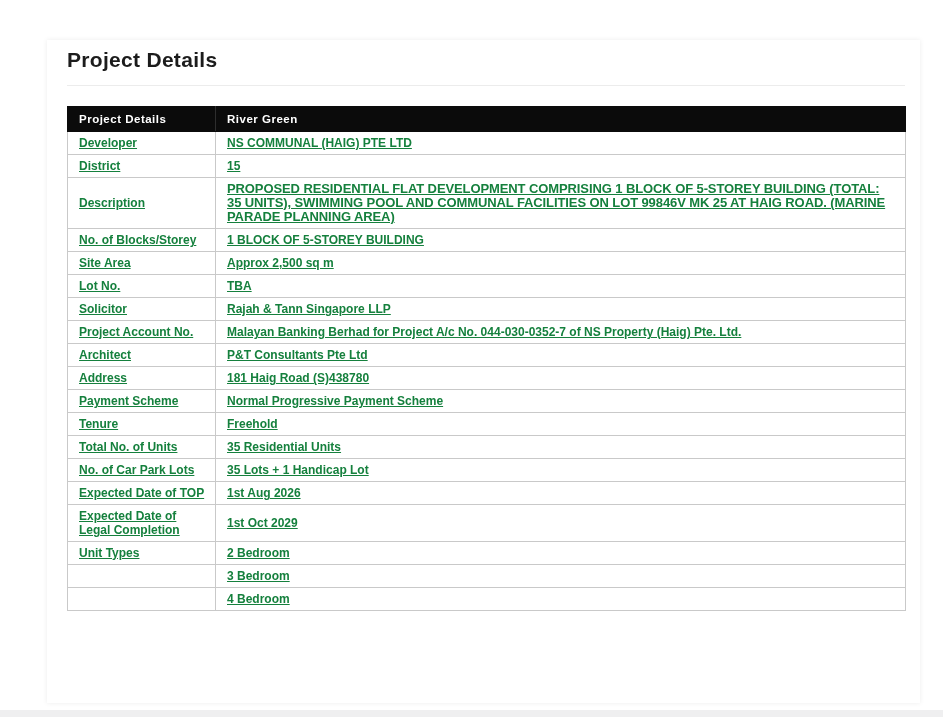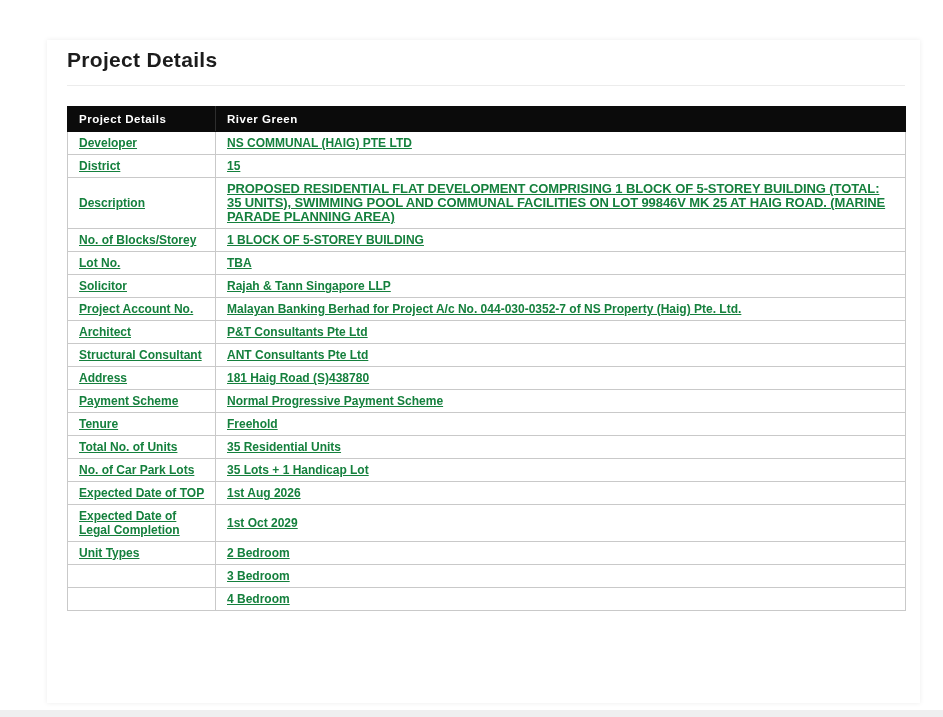--- a/index.html
+++ b/index.html
@@ -112,20 +112,24 @@
   <tr>
     <td class="label-cell">Description</td>
     <td class="value-cell long-text">PROPOSED RESIDENTIAL FLAT DEVELOPMENT COMPRISING 1 BLOCK OF 5-STOREY BUILDING (TOTAL: 35 UNITS), SWIMMING POOL AND COMMUNAL FACILITIES ON LOT 99846V MK 25 AT HAIG ROAD. (MARINE PARADE PLANNING AREA)</td>
   </tr>
 
   <tr>
     <td class="label-cell">No. of Blocks/Storey</td>
     <td class="value-cell">1 BLOCK OF 5-STOREY BUILDING</td>
   </tr>
 
+  <tr>
+    <td class="label-cell">Site Area</td>
+    <td class="value-cell">Approx 2,500 sq m</td>
+  </tr>
 
   <tr>
     <td class="label-cell">Lot No.</td>
     <td class="value-cell">TBA</td>
   </tr>
 
   <tr>
     <td class="label-cell">Solicitor</td>
     <td class="value-cell">Rajah &amp; Tann Singapore LLP</td>
   </tr>
@@ -134,24 +138,20 @@
     <td class="label-cell">Project Account No.</td>
     <td class="value-cell">Malayan Banking Berhad for Project A/c No. 044-030-0352-7 of NS Property (Haig) Pte. Ltd.</td>
   </tr>
 
   <tr>
     <td class="label-cell">Architect</td>
     <td class="value-cell">P&amp;T Consultants Pte Ltd</td>
   </tr>
 
 
-  <tr>
-    <td class="label-cell">Structural Consultant</td>
-    <td class="value-cell">ANT Consultants Pte Ltd</td>
-  </tr>
 
 
   <tr>
     <td class="label-cell">Address</td>
     <td class="value-cell">181 Haig Road (S)438780</td>
   </tr>
 
   <tr>
     <td class="label-cell">Payment Scheme</td>
     <td class="value-cell">Normal Progressive Payment Scheme</td>

